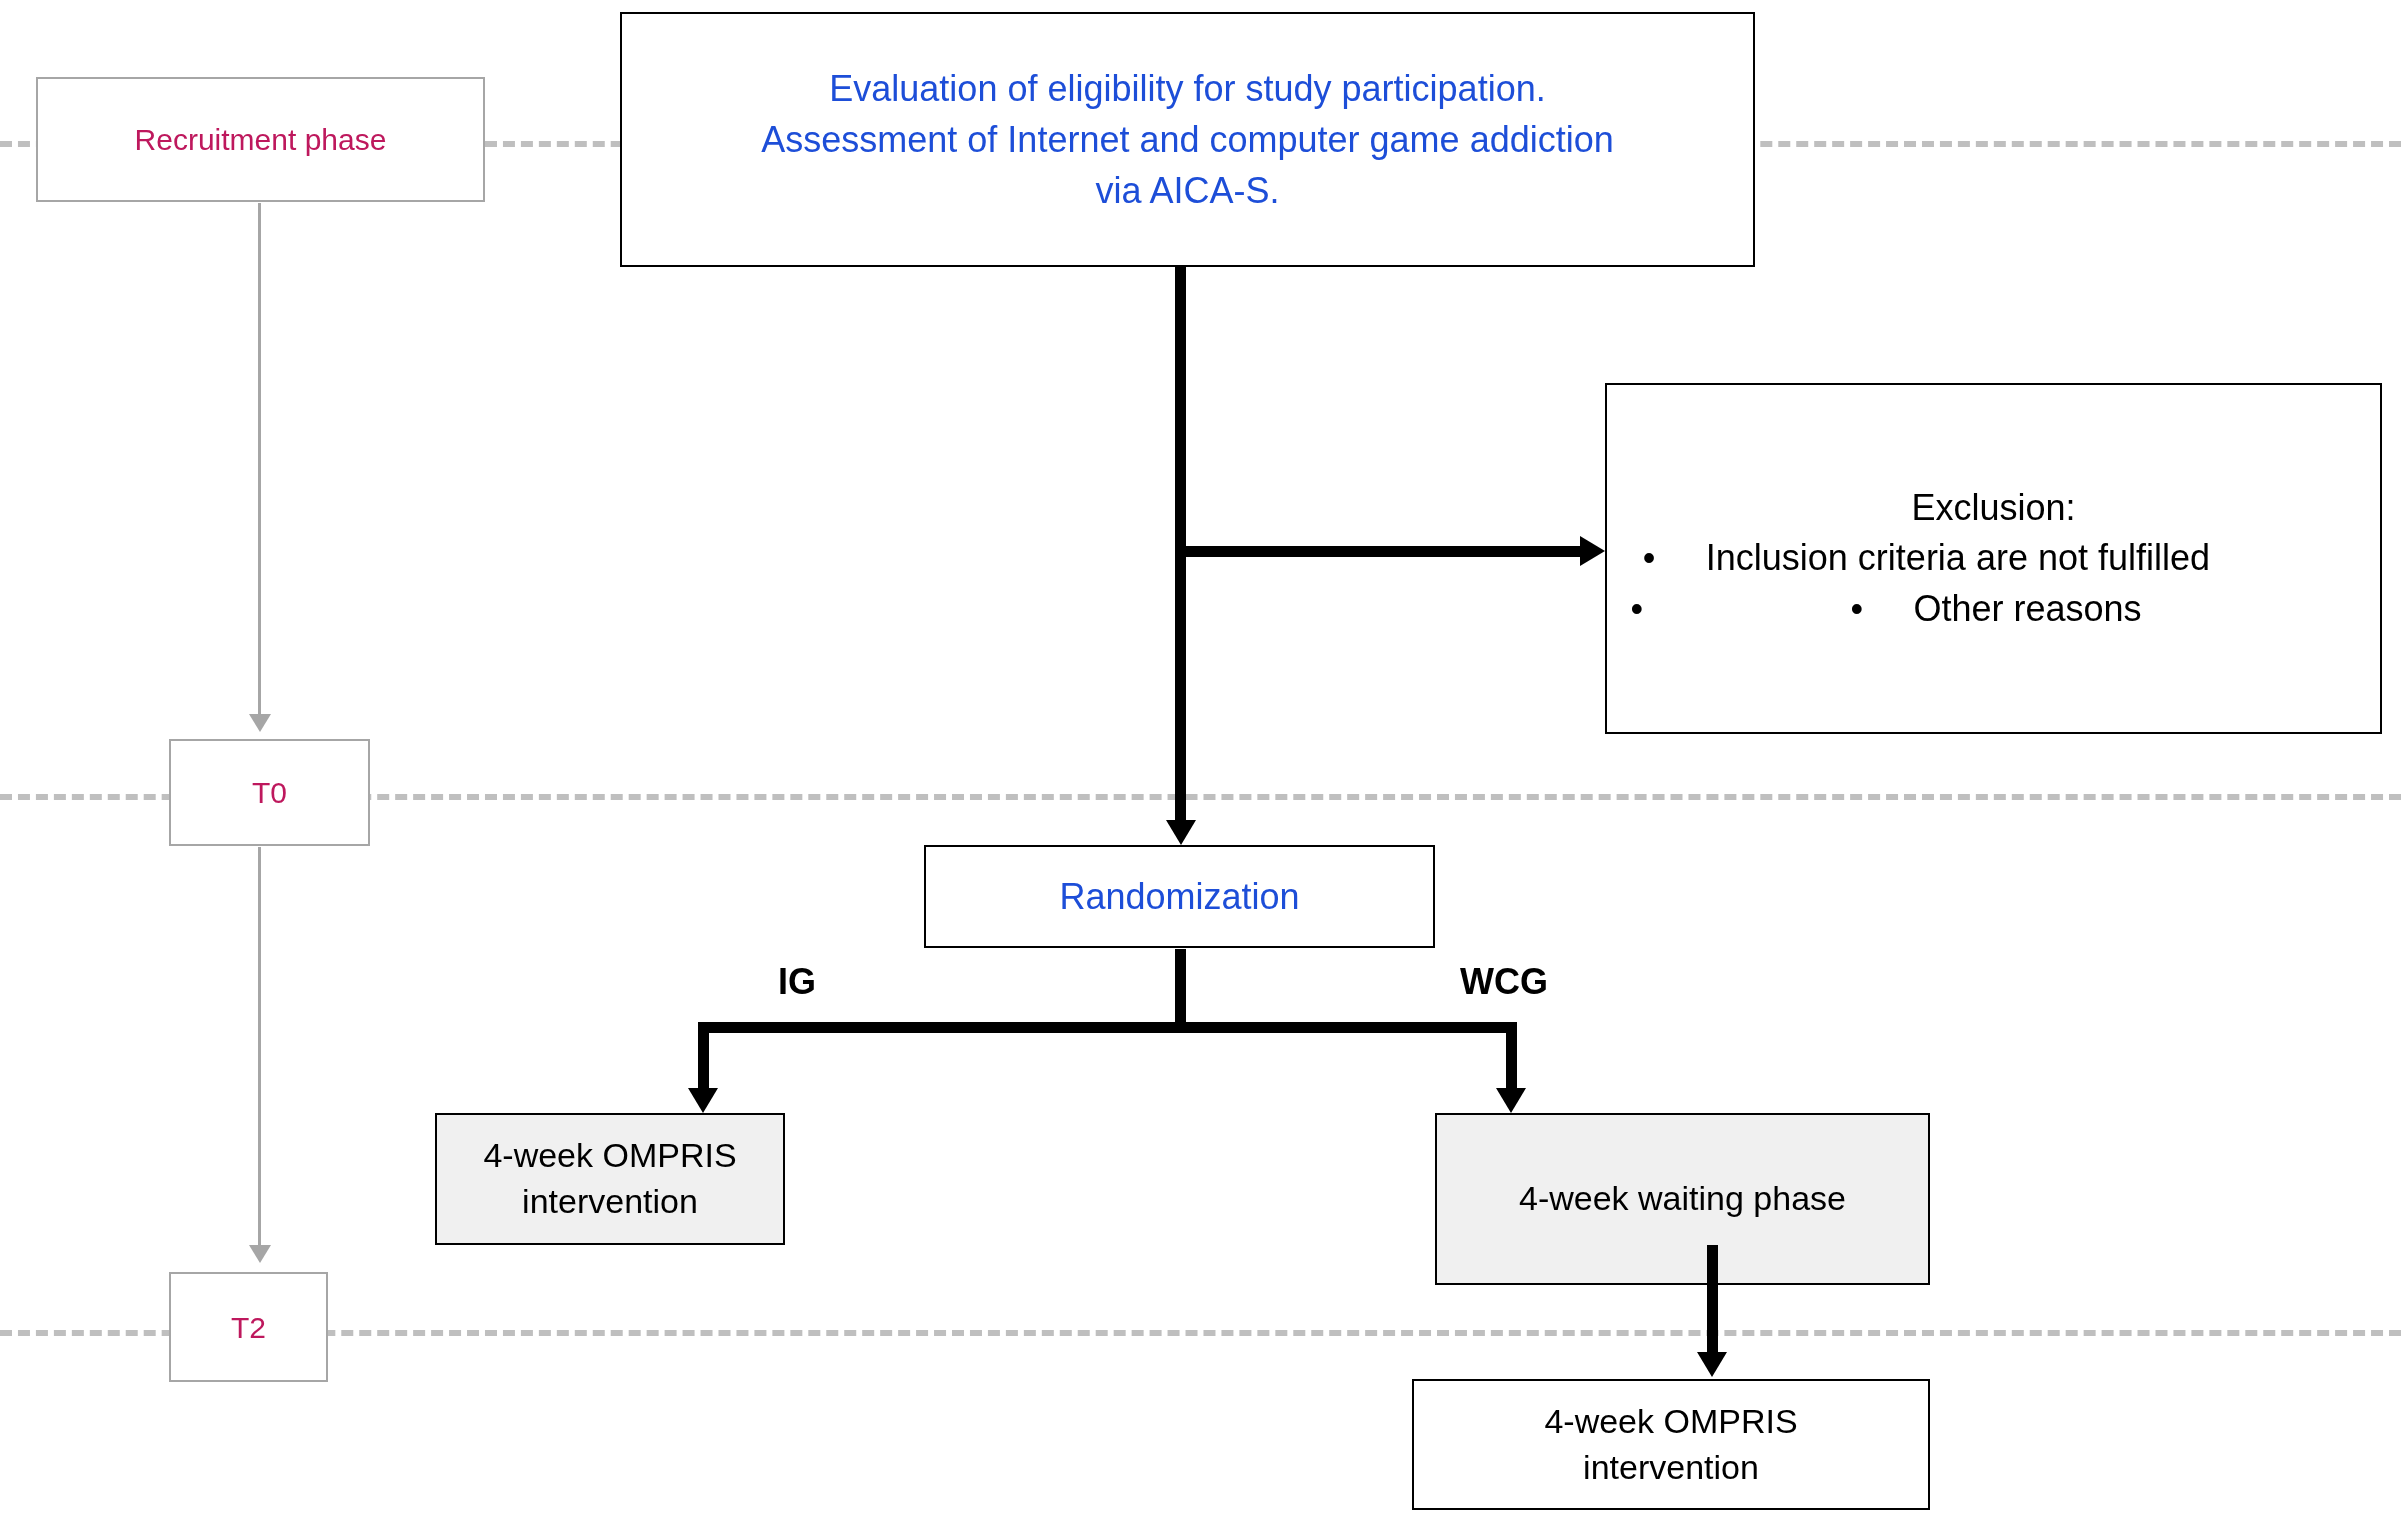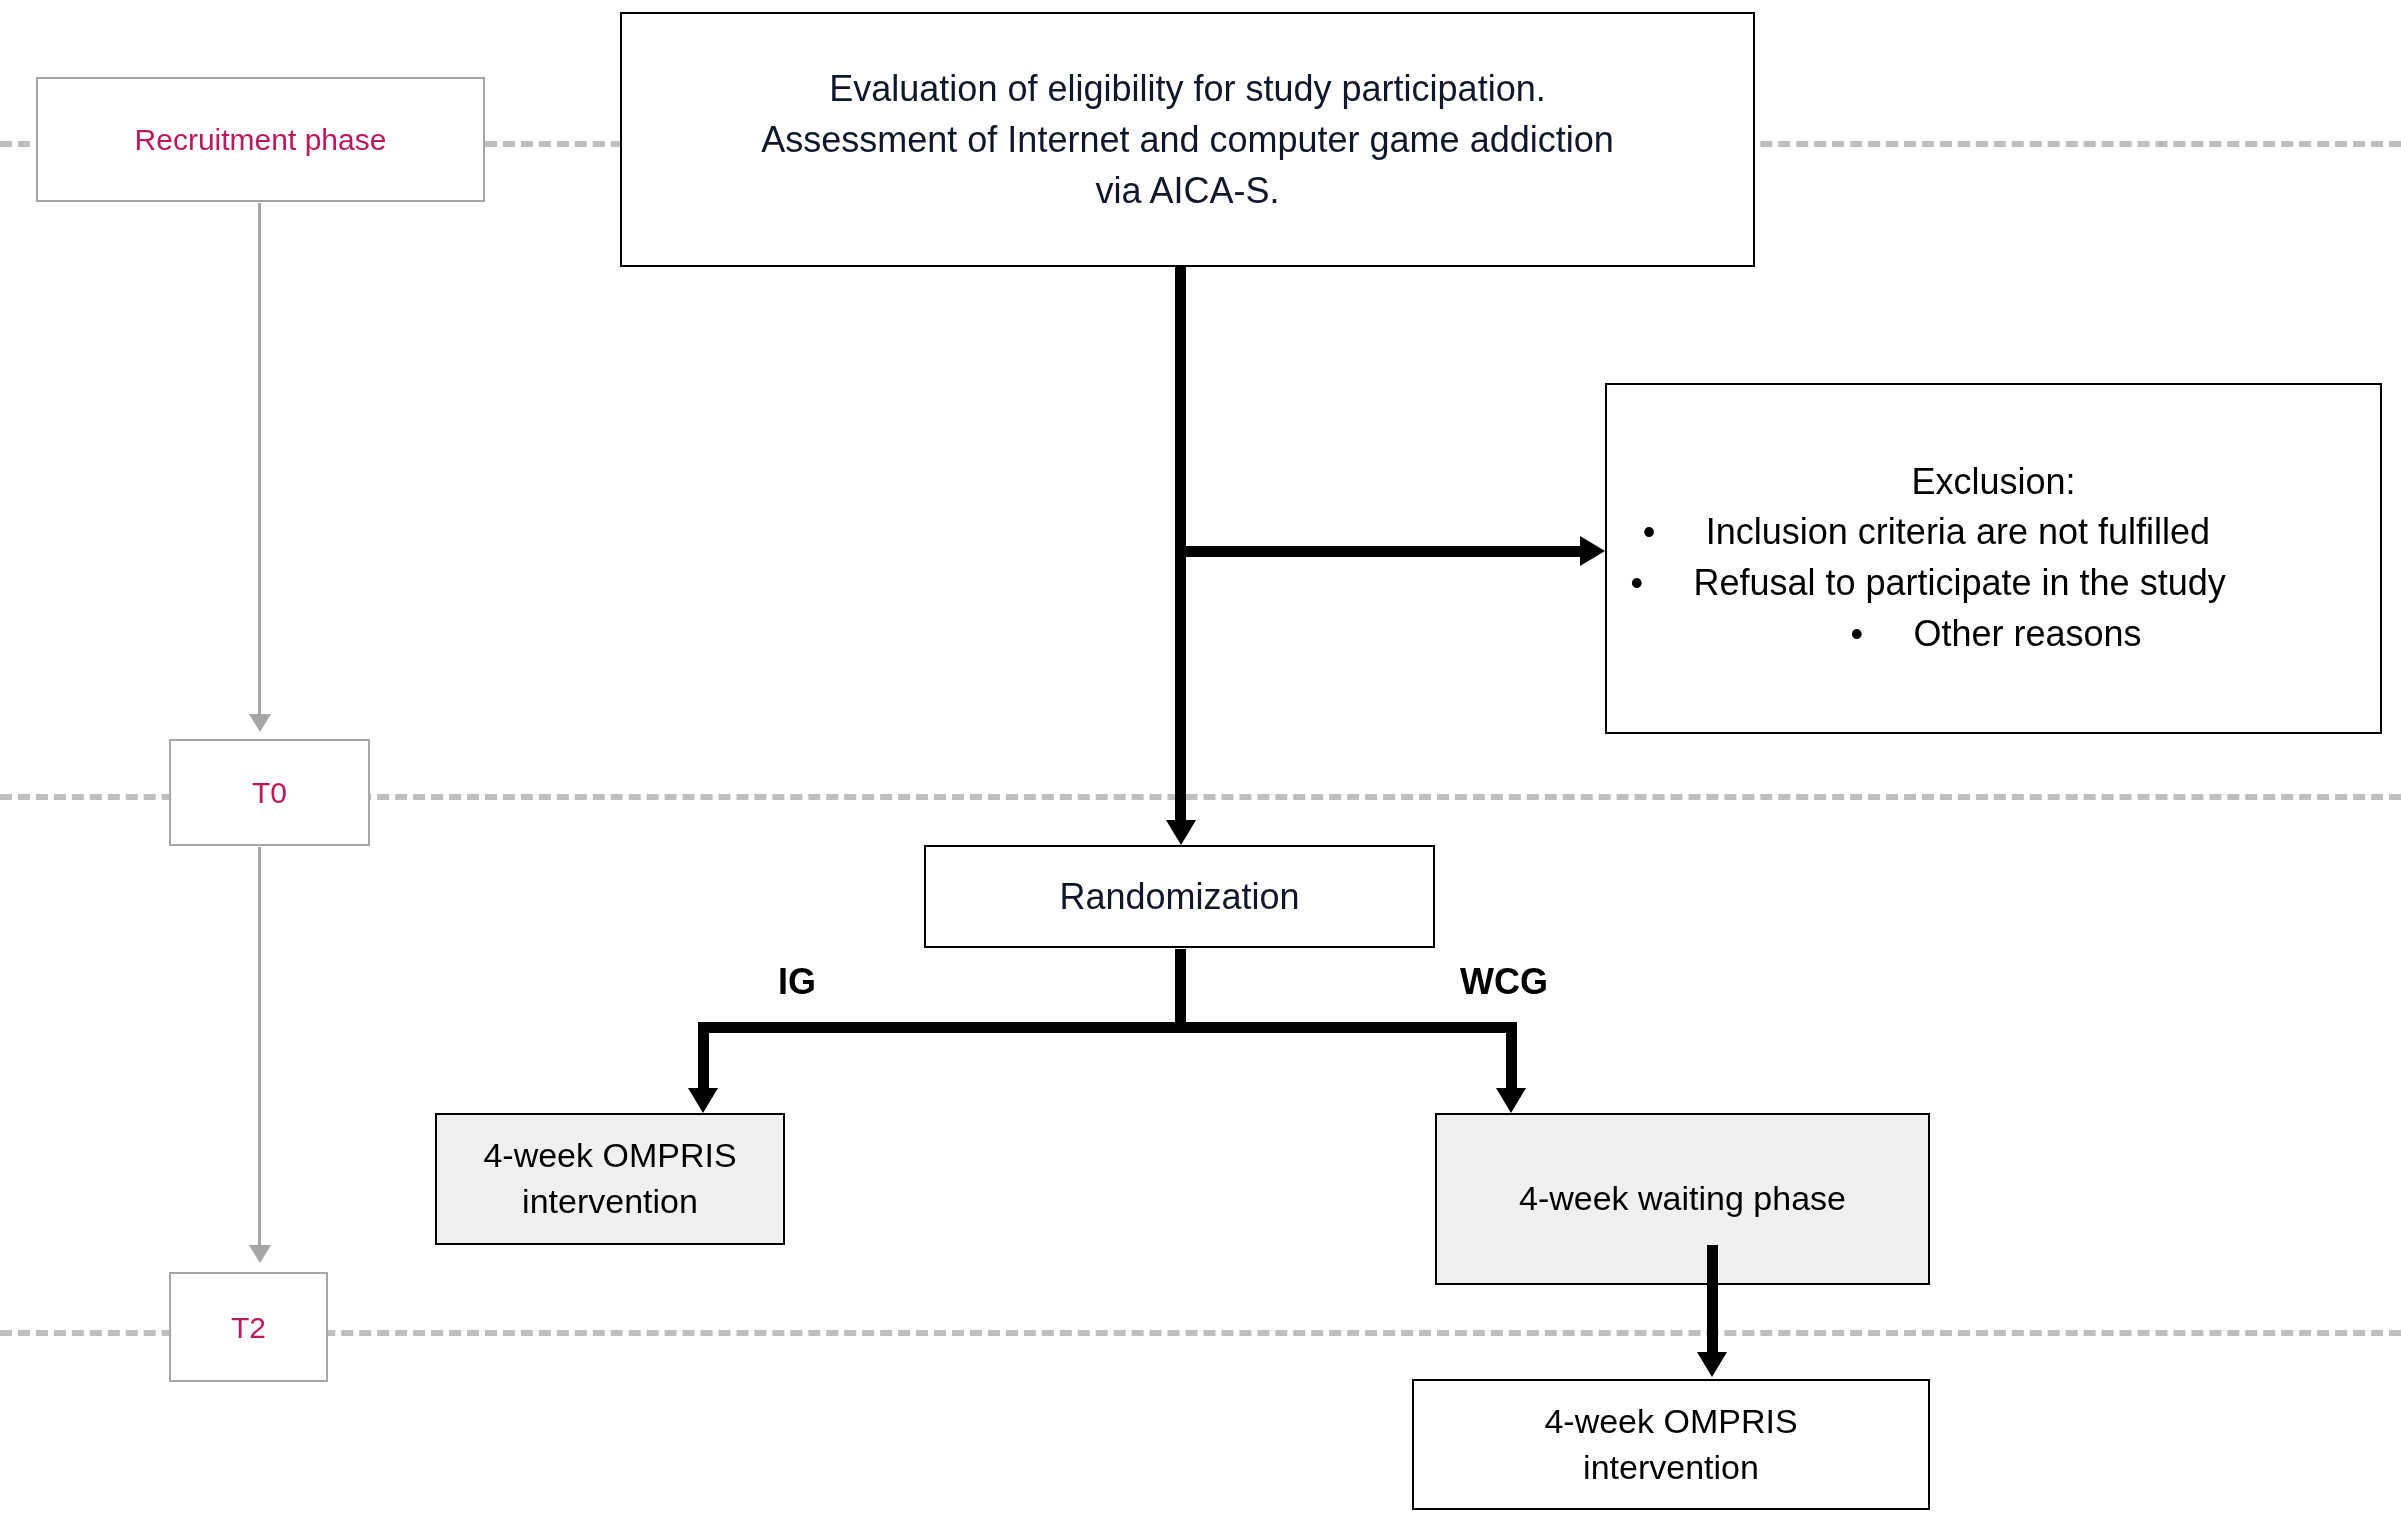--- a/index.html
+++ b/index.html
@@ -9,21 +9,21 @@
   
   .box{position:absolute;box-sizing:border-box;display:flex;align-items:center;
        justify-content:center;text-align:center;background:#ffffff;}
   .box .txt{display:block;width:100%;padding:0 11px;box-sizing:border-box;}
 
   .box-black{border:2.8px solid #000000;}
   .box-grey-border{border:2.8px solid #a6a6a6;}
   .box-shaded{border:2.8px solid #000000;background:#f0f0f0;}
 
   
-  .t-main{font-size:36px;line-height:1.42;color:#0f172a;}
+  .t-main{font-size:36px;line-height:1.42;color:#1d4ed8;}
   .t-phase{font-size:30px;line-height:1.3;color:#be185d;}
   .t-small{font-size:34px;line-height:1.35;color:#000;}
   .t-branch{font-size:36px;font-weight:bold;color:#000;}
 
   
   .rule{position:absolute;height:0;border-top:6.2px dashed #bfbfbf;}
 
   
   .vline{position:absolute;background:#000;}
   .hline{position:absolute;background:#000;}
@@ -94,21 +94,20 @@
   <div class="box box-black" style="left:1605px;top:383px;width:777px;height:351px;">
     <div class="excl-inner">
       <div class="excl-title">Exclusion:</div>
       <ul class="excl-list">
         <li class="excl-item-1">
           <span class="bullet">•</span>
           <span>Inclusion criteria are not fulfilled</span>
         </li>
         <li class="excl-item-2">
           <span class="bullet">•</span>
-          <span>Refusal to participate in the study</span>
         </li>
         <li class="excl-item-3">
           <span class="bullet">•</span>
           <span>Other reasons</span>
         </li>
       </ul>
     </div>
   </div>
 
   <div class="box box-black" style="left:924px;top:845px;width:511px;height:103px;text-align:center;">

